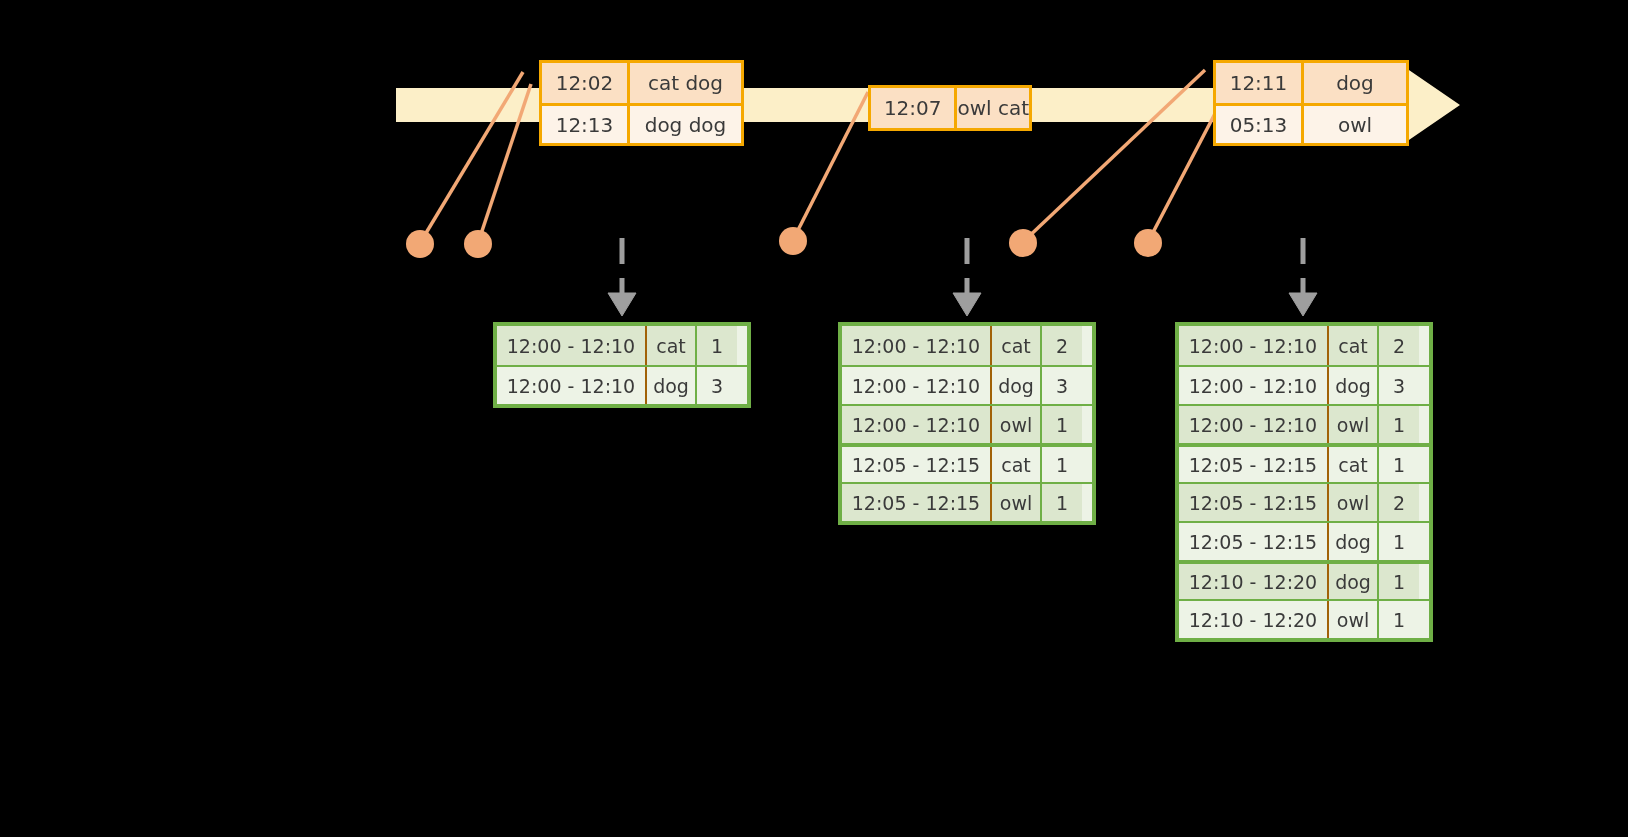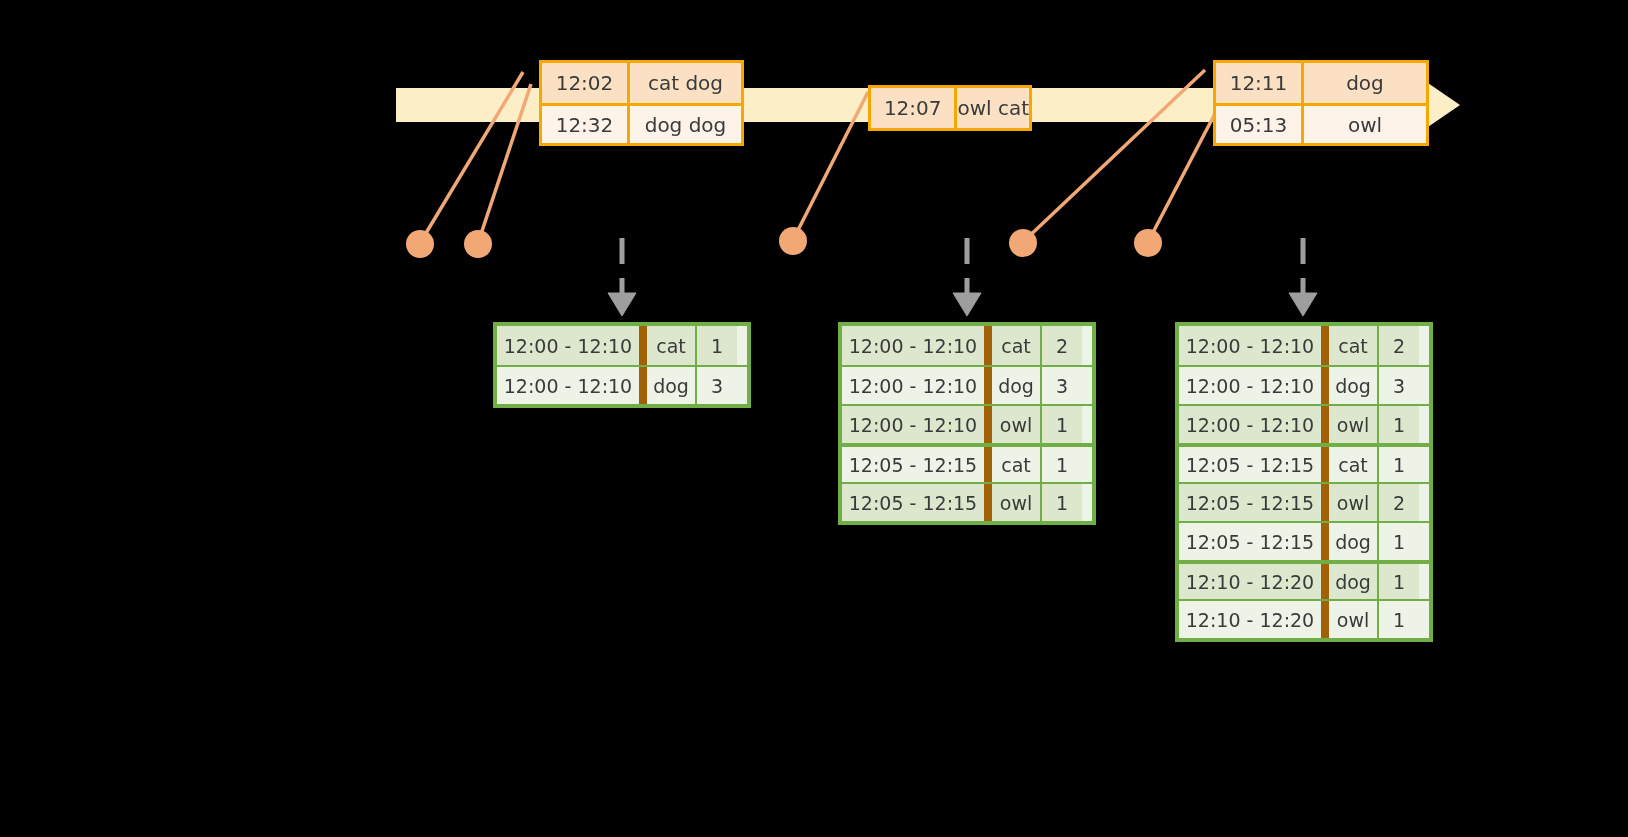--- a/index.html
+++ b/index.html
@@ -86,21 +86,21 @@
     display: flex;
     align-items: center;
     justify-content: center;
     font-size: 19px;
     color: #3a3a3a;
     box-sizing: border-box;
     white-space: nowrap;
   }
   .res-row .rcell.window {
     width: 150px;
-    border-right: 8px solid #a16207;
+    border-right: 2px solid #a16207;
   }
   .res-row .rcell.word {
     width: 50px;
     border-right: 2px solid #6FAF46;
   }
   .res-row .rcell.count {
     width: 40px;
   }
 </style>
 </head>
@@ -141,33 +141,33 @@
       <path d="M 1289 293 L 1317 293 L 1303 316 Z"></path>
     </g>
   </svg>
 
   <div class="event-box" style="left:523px; top:60px; width:205px;margin-left:16px;">
     <div class="event-row shade">
       <div class="cell time">12:02</div>
       <div class="cell words">cat dog</div>
     </div>
     <div class="event-row light">
-      <div class="cell time">12:32</div>
+      <div class="cell time">12:13</div>
       <div class="cell words">dog dog</div>
     </div>
   </div>
 
   <div class="event-box" style="left:868px; top:85px; width:164px;">
     <div class="event-row shade">
       <div class="cell time">12:07</div>
       <div class="cell words">owl cat</div>
     </div>
   </div>
 
-  <div class="event-box" style="left:1213px; top:60px; width:216px;">
+  <div class="event-box" style="left:1213px; top:60px; width:196px;">
     <div class="event-row shade">
       <div class="cell time">12:11</div>
       <div class="cell words">dog</div>
     </div>
     <div class="event-row light">
       <div class="cell time">05:13</div>
       <div class="cell words">owl</div>
     </div>
   </div>
 

